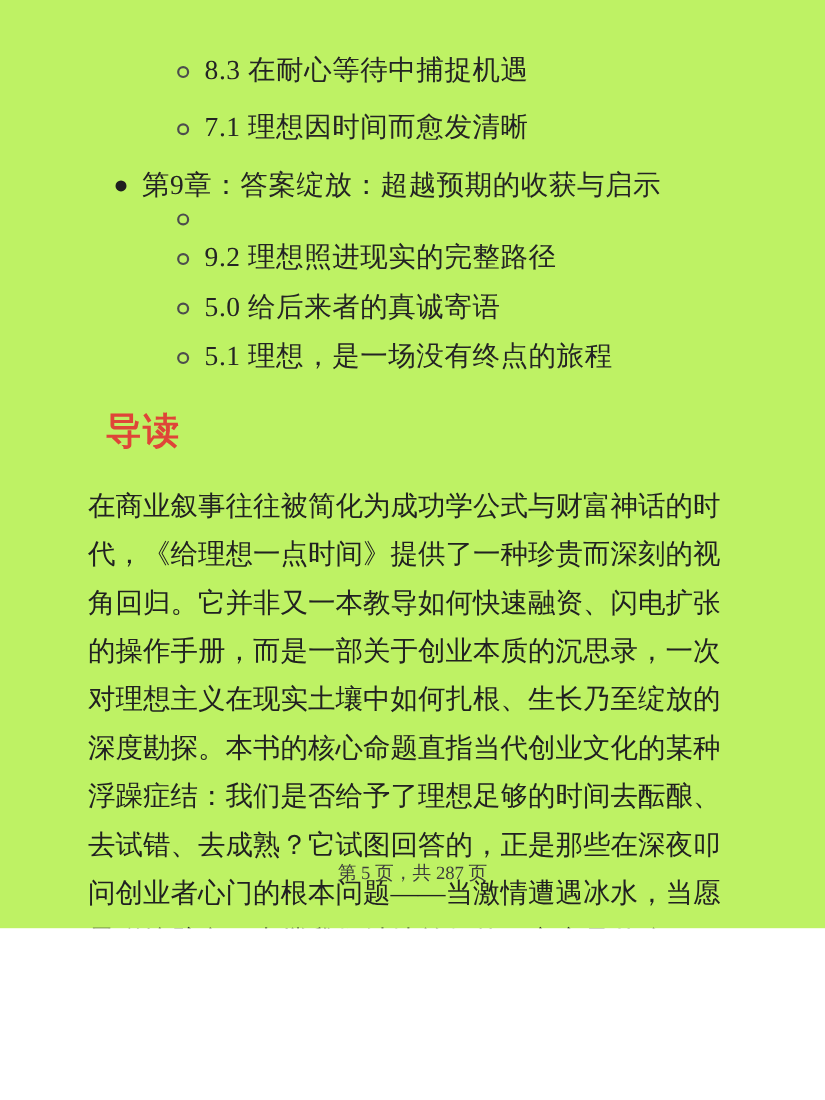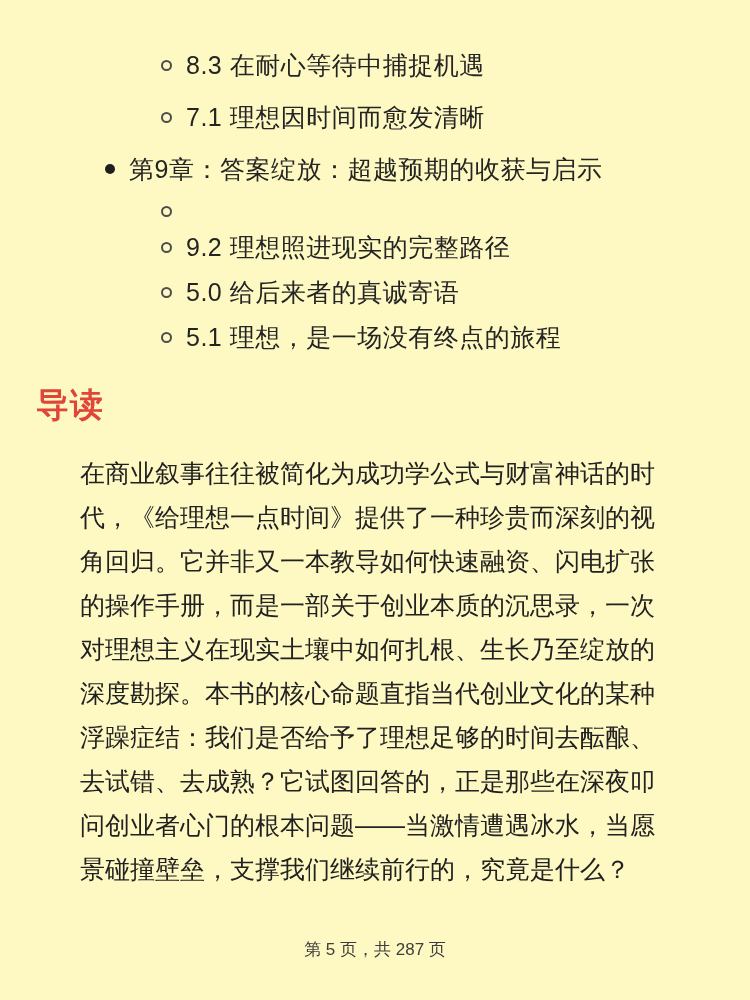--- a/index.html
+++ b/index.html
@@ -3,61 +3,61 @@
 <meta charset="utf-8">
 <style>
   html, body {
     margin: 0;
     padding: 0;
     background: #ffffff;
   }
   .page {
     position: relative;
     width: 750px;
-    height: 1000px;
-    background: #fef9c3;
-    font-family: Liberation Sans, sans-serif;
+    height: 844px;
+    background: #bef264;
+    font-family: Liberation Serif, serif;
     color: #222222;
     overflow: hidden;
   }
   
   .toc {
     padding-top: 50px;
   }
   .toc-item {
     display: flex;
     align-items: center;
     font-size: 25px;
     line-height: 30px;
     color: #242424;
     letter-spacing: 0.5px;
   }
   .toc-item.g8 { margin-left: 161px; margin-bottom: 22px; }
   .toc-item.g9 { margin-left: 161px; margin-bottom: 15px; }
-  .toc-item.l1 { margin-left: 105px; margin-top: 3px; margin-bottom: 22px; }
+  .toc-item.l1 { margin-left: 105px; margin-top: 3px; margin-bottom: 10px; }
   .bullet-circle {
     flex: 0 0 auto;
     width: 7px;
     height: 7px;
     border: 2px solid #4d4d4d;
     border-radius: 50%;
     margin-right: 14px;
     background: transparent;
   }
   .bullet-disc {
     flex: 0 0 auto;
     width: 10px;
     height: 10px;
     background: #1f1f1f;
     border-radius: 50%;
     margin-right: 14px;
   }
   
   .section-heading {
-    margin: 33px 0 0 36px;
+    margin: 33px 0 0 96px;
     font-size: 33px;
     line-height: 40px;
     font-weight: bold;
     color: #df4538;
     letter-spacing: 1px;
   }
   .body-paragraph {
     margin: 26px 0 0 80px;
     width: 590px;
     font-size: 25px;

